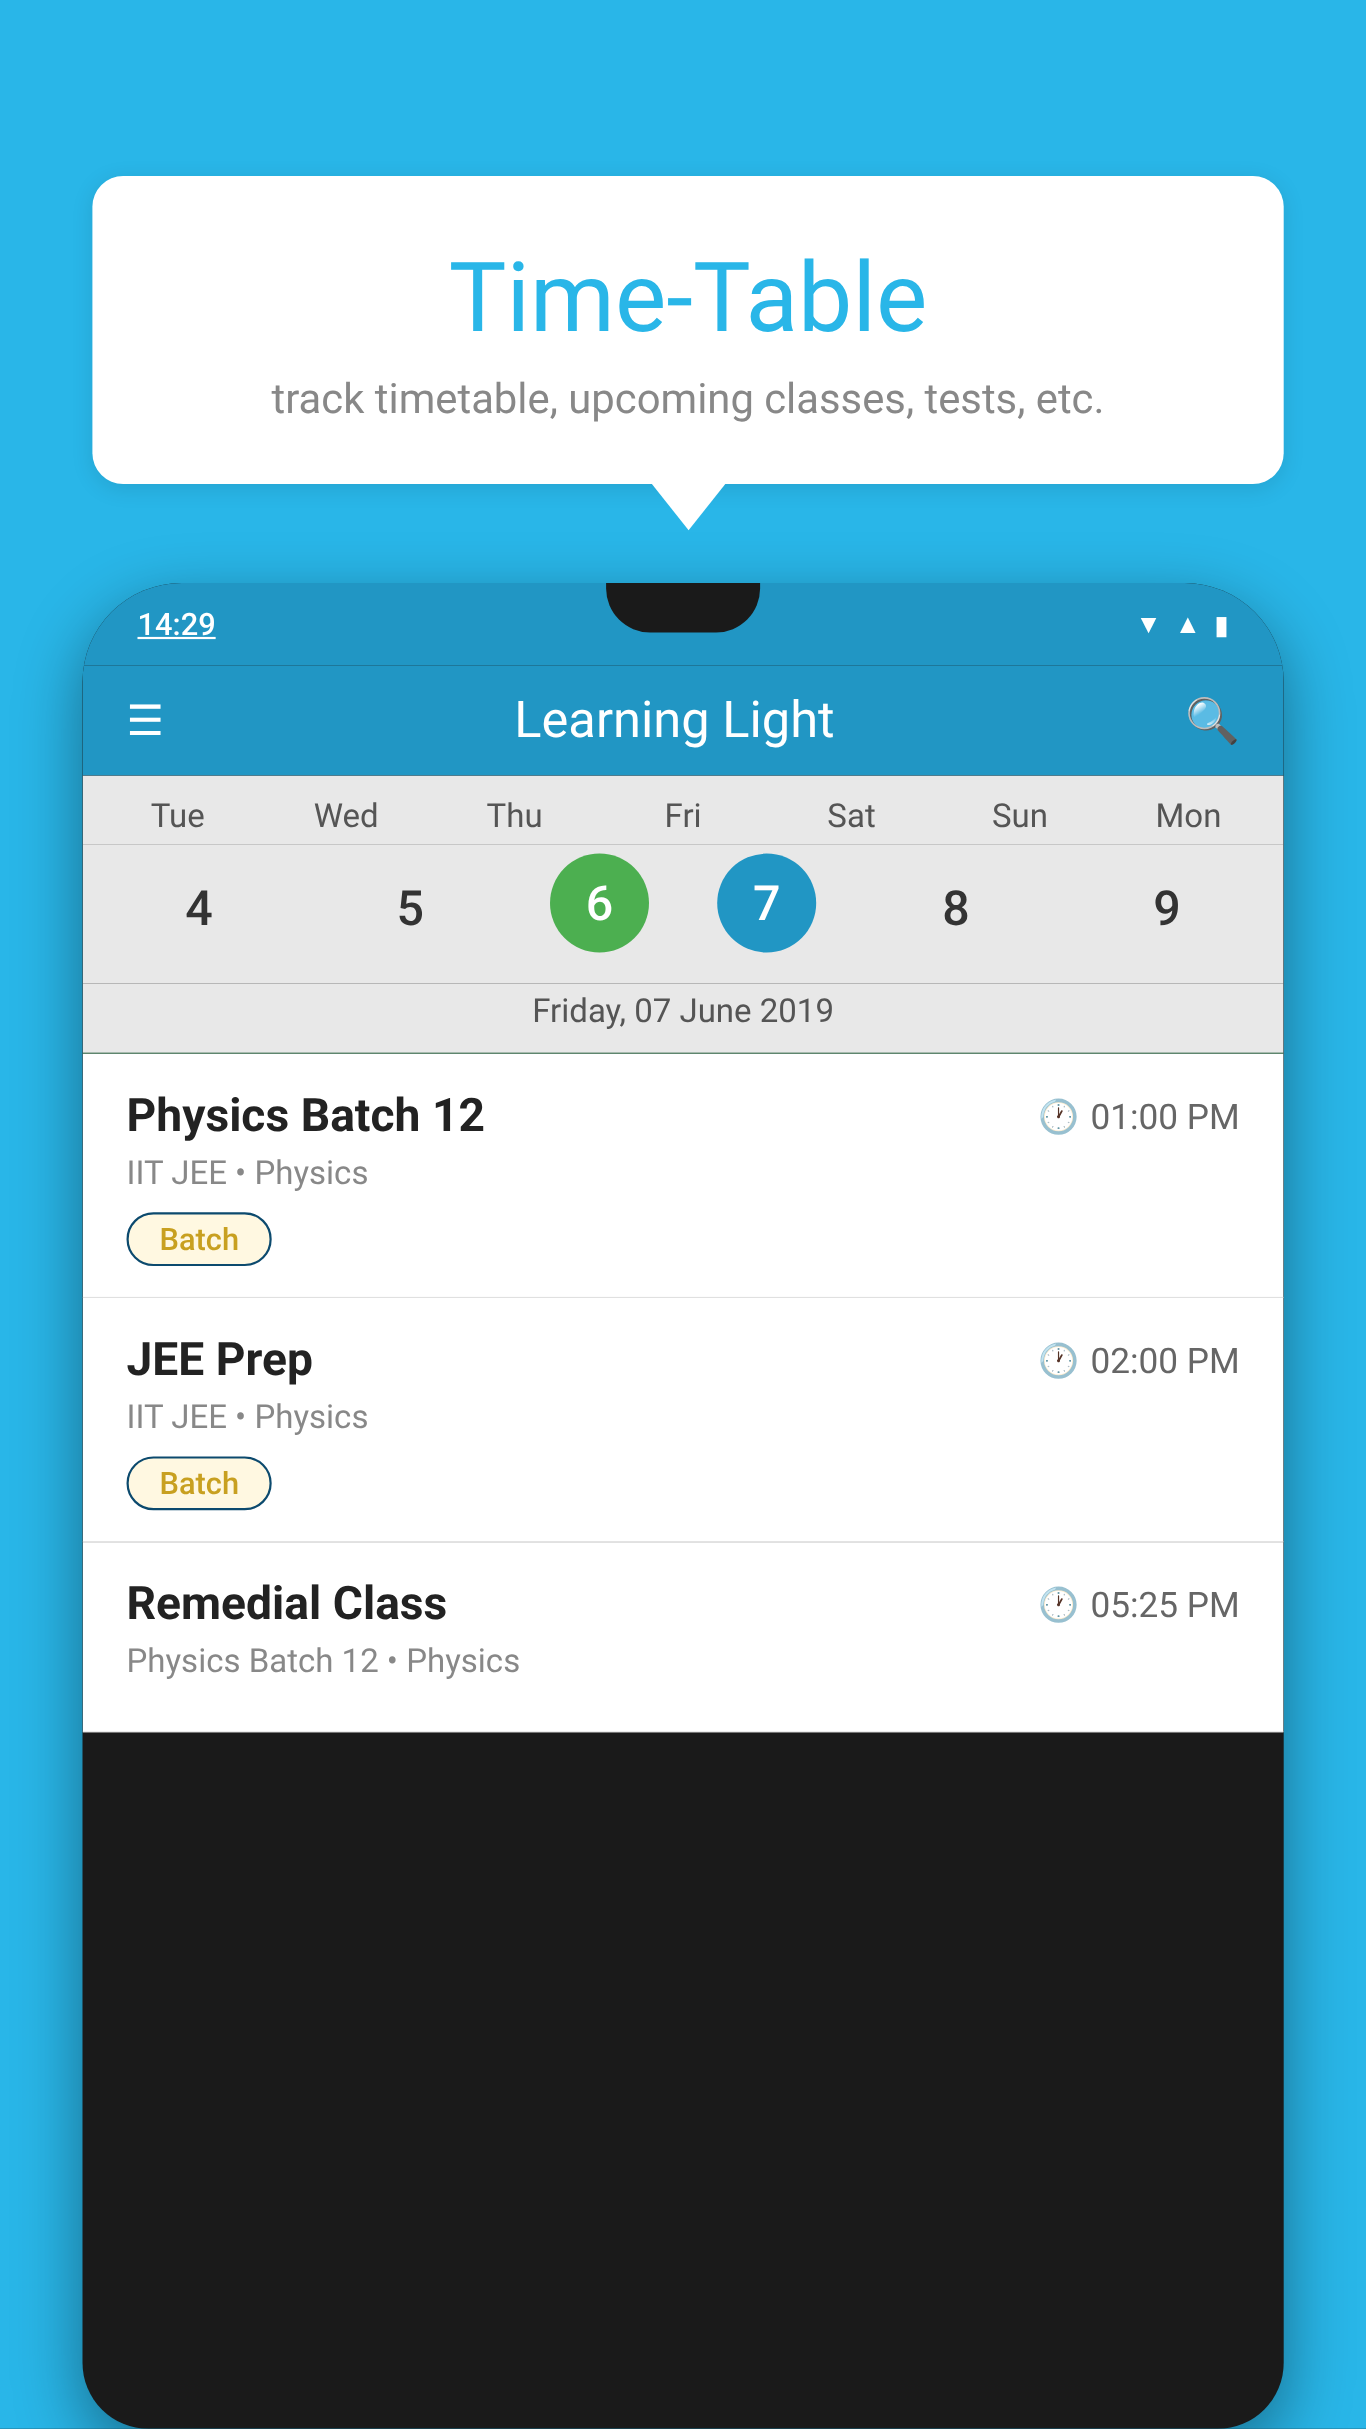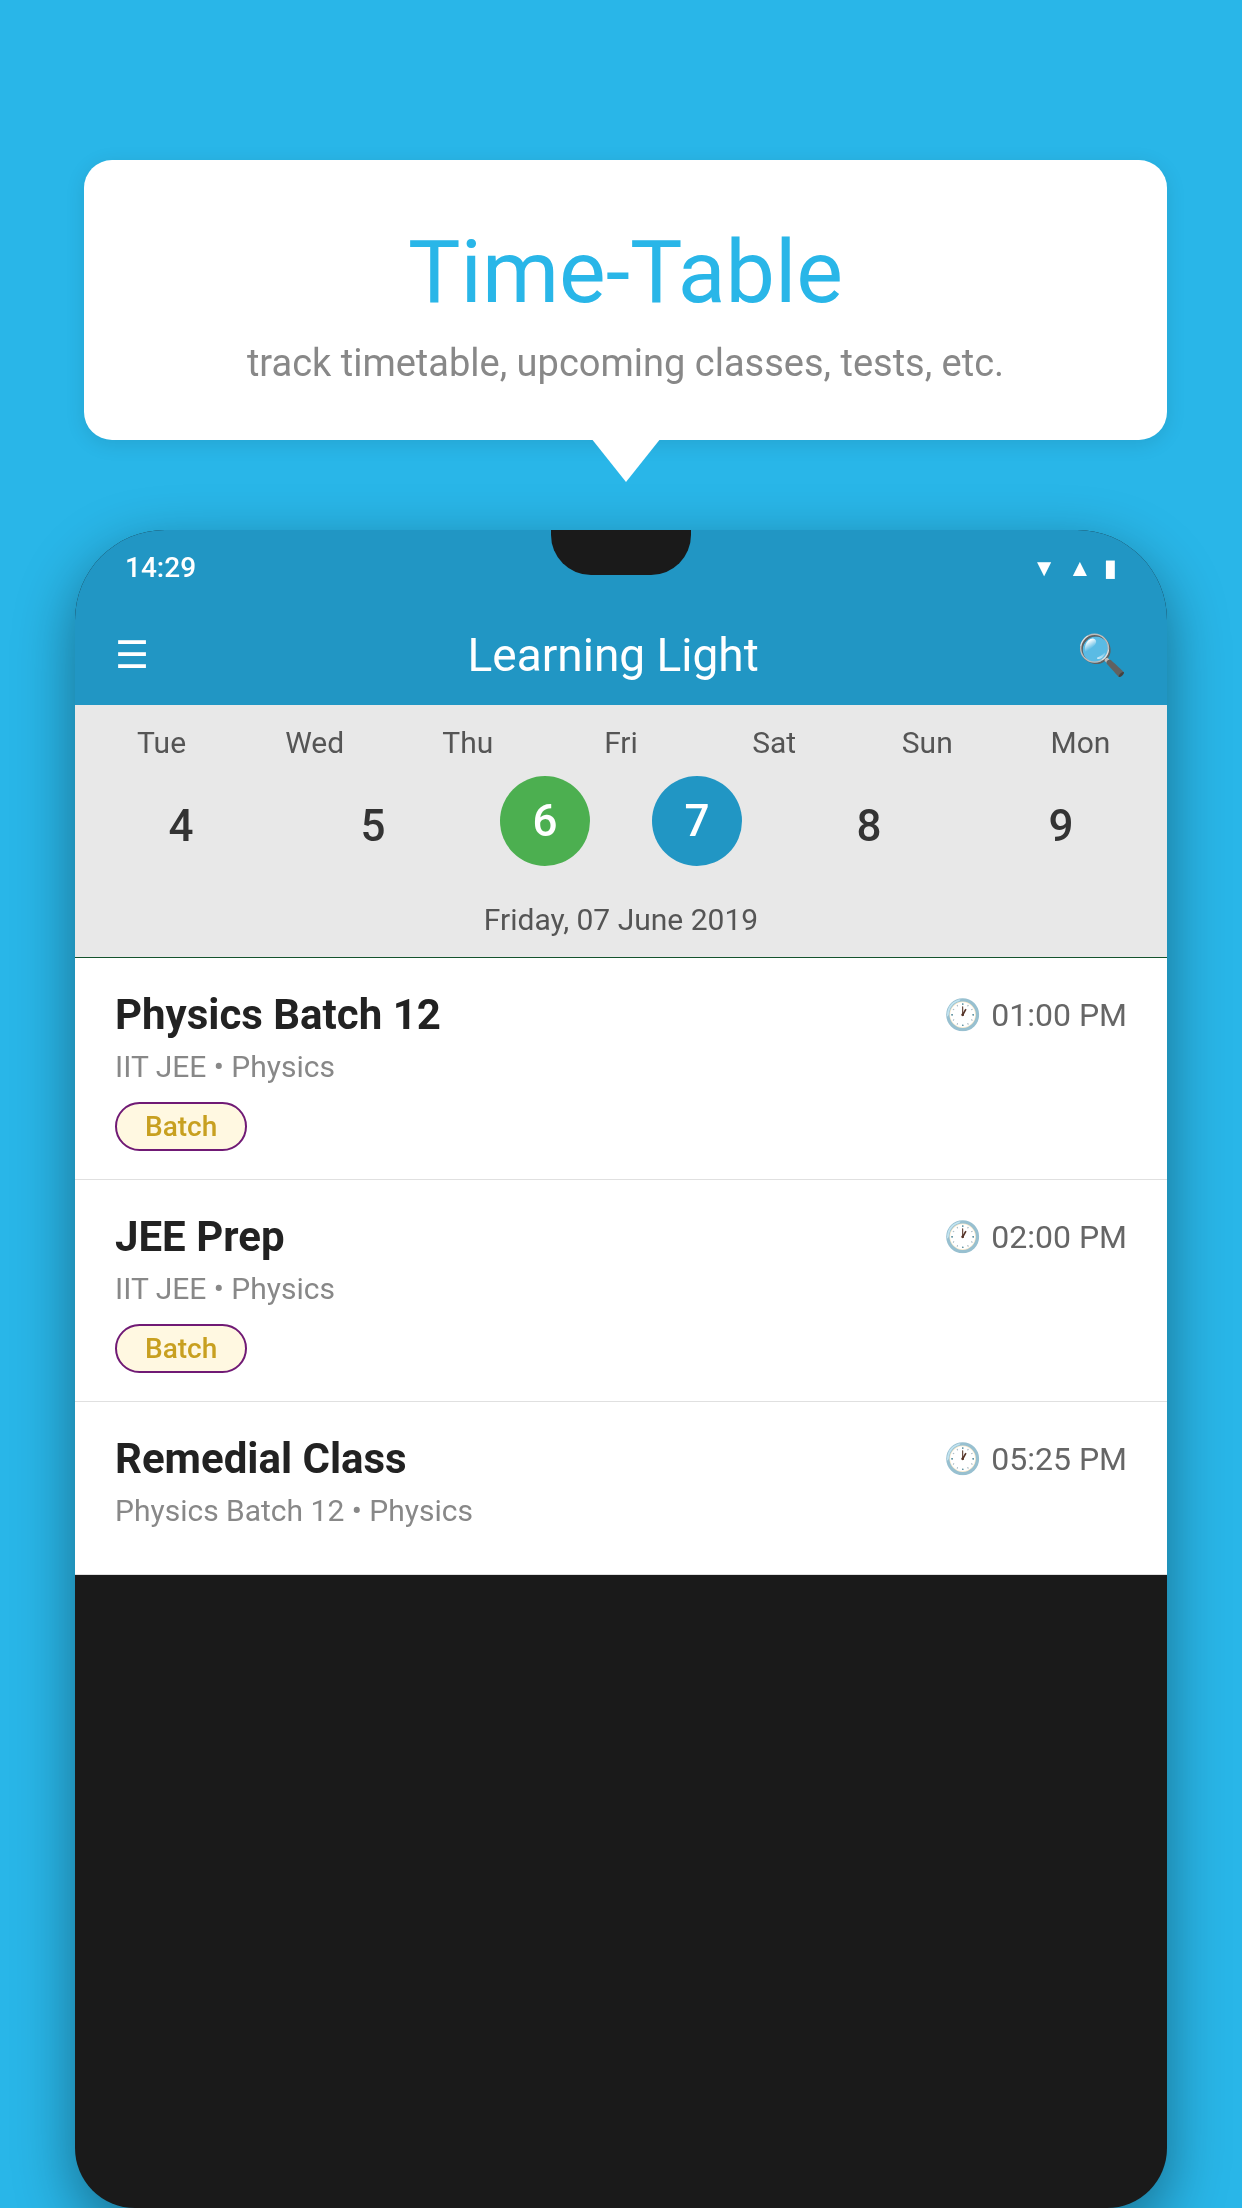--- a/index.html
+++ b/index.html
@@ -88,20 +88,21 @@
       height: 45px;
       background: #1a1a1a;
       border-radius: 0 0 40px 40px;
     }
 
     .status-time {
       color: white;
       font-size: 28px;
       font-weight: 500;
       z-index: 2;
+      text-decoration: underline;
     }
 
     .status-icons {
       display: flex;
       align-items: center;
       gap: 12px;
       z-index: 2;
     }
 
     .status-icon {
@@ -227,21 +228,21 @@
     .schedule-item-subtitle {
       font-size: 30px;
       color: #888;
       margin-bottom: 18px;
     }
 
     .batch-badge {
       display: inline-block;
       background: #fff8e1;
       color: #c8a020;
-      border: 2px solid #701a75;
+      border: 2px solid #0c4a6e;
       border-radius: 30px;
       padding: 6px 28px;
       font-size: 28px;
       font-weight: 500;
     }
 
     .phone-inner {
       border-radius: 0;
       overflow: hidden;
     }

